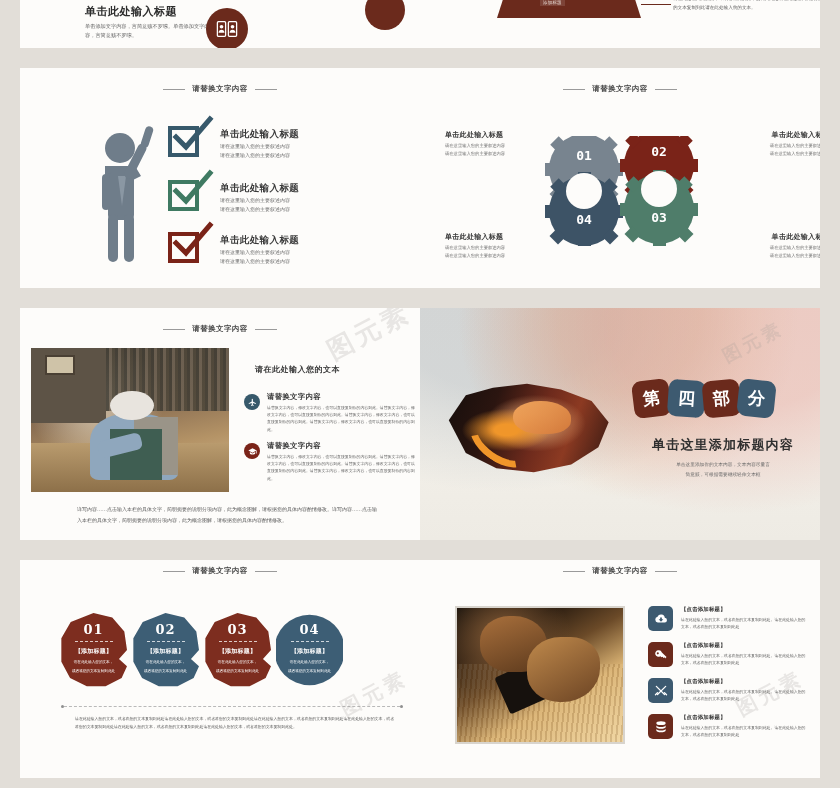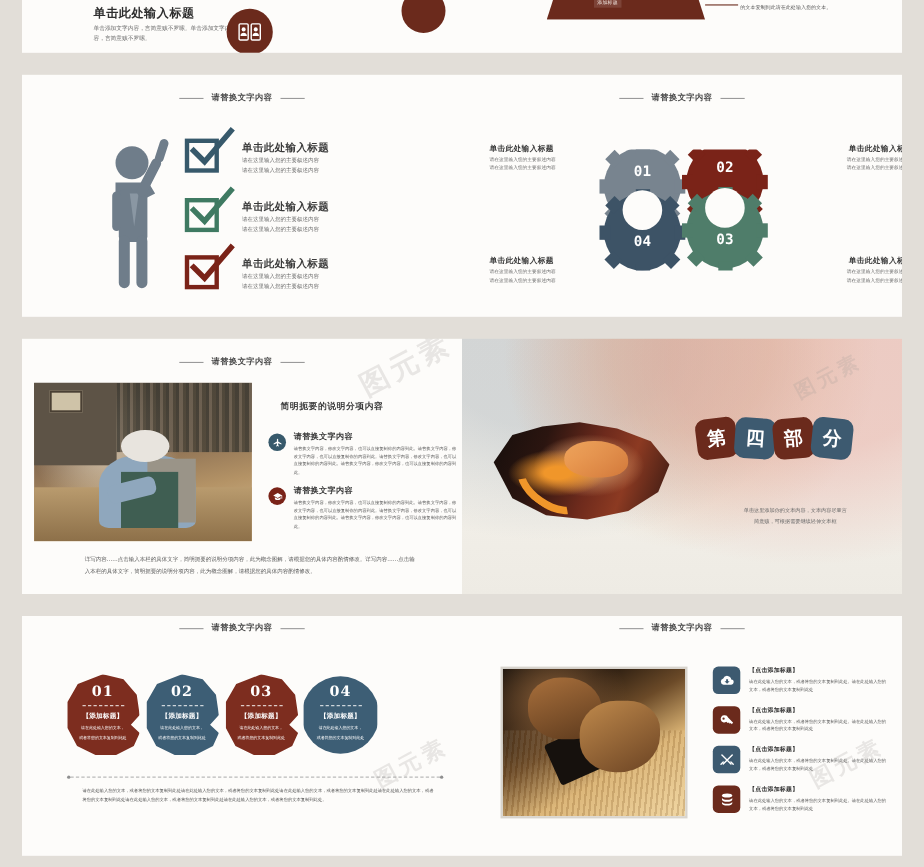--- a/index.html
+++ b/index.html
@@ -395,21 +395,21 @@
         <div class="shelf"></div>
         <div class="frame"></div>
       <div class="bench"></div>
         <div class="man-body"></div>
         <div class="vest"></div>
       <div class="apron"></div>
         <div class="man-head"></div>
         <div class="arm"></div>
     </div>
 
-    <div class="h-title">简明扼要的说明分项内容</div>
+    <div class="h-title">请在此处输入您的文本</div>
 
     <div class="bullet" style="top:84px;">
       <div class="ic" style="background:#37596b">
         <svg viewBox="0 0 24 24" fill="#fff">
             <path d="M21 16v-2l-8-5V3.5a1.5 1.5 0 0 0-3 0V9l-8 5v2l8-2.5V18l-2 1.5V21l3.5-1 3.5 1v-1.5L13 18v-4.5z"></path>
           </svg>
       </div>
       <div class="bt">
         <div class="h">请替换文字内容</div>
         <div class="p">请替换文字内容，修改文字内容，也可以直接复制你的内容到此。请替换文字内容，修改文字内容，也可以直接复制你的内容到此。请替换文字内容，修改文字内容，也可以直接复制你的内容到此。请替换文字内容，修改文字内容，也可以直接复制你的内容到此。</div>
@@ -436,20 +436,21 @@
     <div class="brush">
       <div class="arc"></div>
         <div class="hand"></div>
     </div>
     <div class="tiles">
       <div class="tile" style="background:#6b2a1c; transform:rotate(-7deg);">第</div>
       <div class="tile" style="background:#3d5a70; transform:rotate(4deg);">四</div>
       <div class="tile" style="background:#6b2a1c; transform:rotate(-5deg);">部</div>
       <div class="tile" style="background:#3d5a70; transform:rotate(6deg);">分</div>
     </div>
+    <div class="big">单击这里添加标题内容</div>
     <div class="sub">
       <div>单击这里添加你的文本内容，文本内容尽量言</div>
       <div>简意赅，可根据需要继续轻伸文本框</div>
     </div>
     <div class="wm" style="left:300px; top:22px; font-size:18px;">图元素</div>
   </div>
 
   <div class="slide s7">
     <div class="sec-head">
       <span class="dash"></span>

